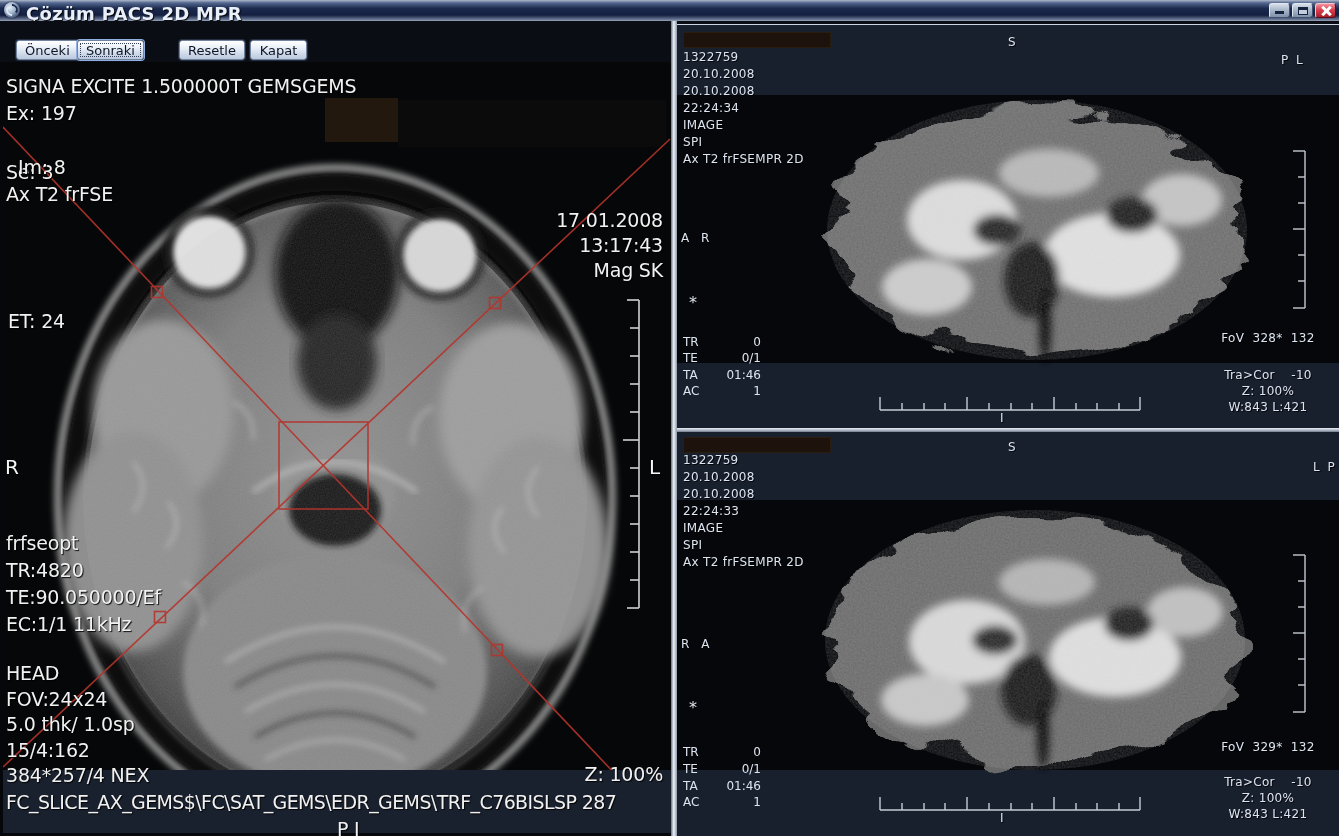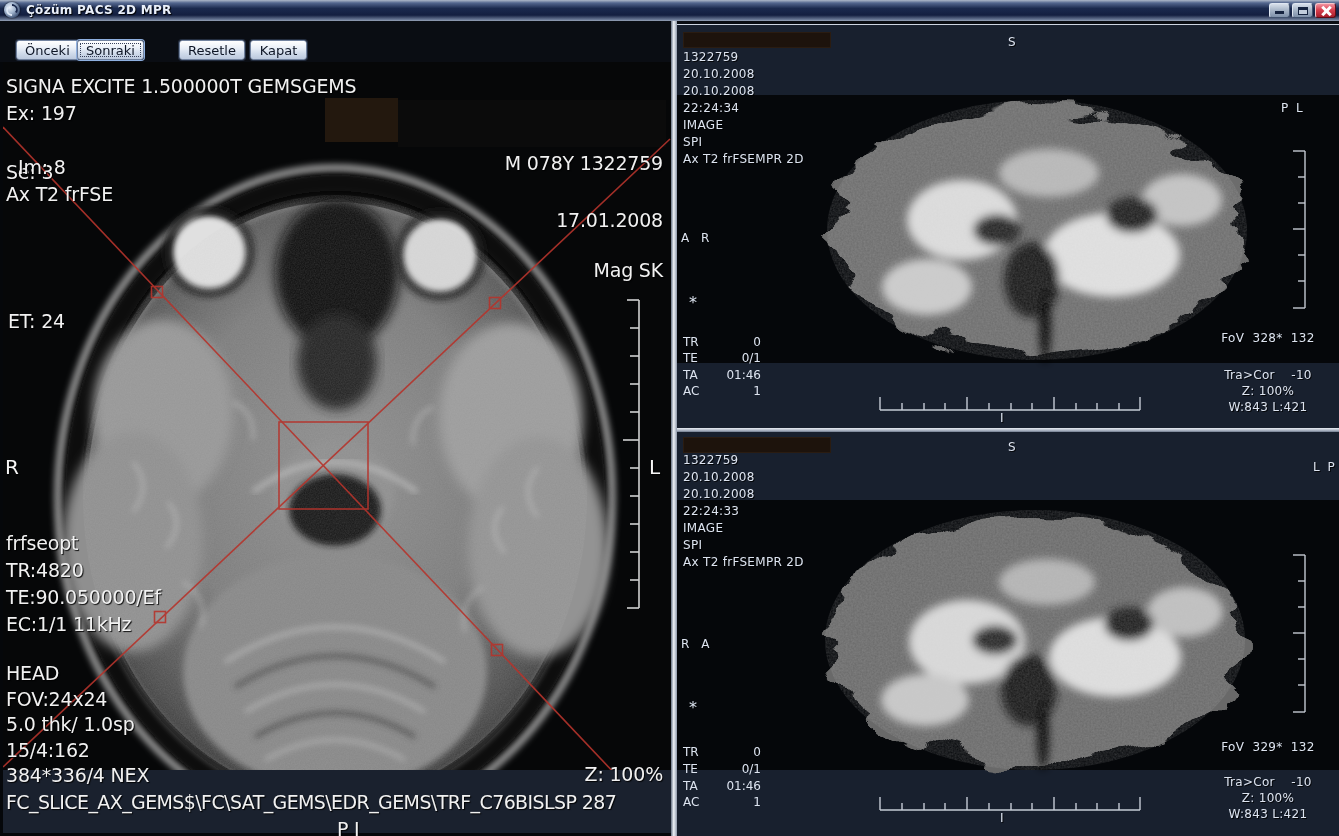--- a/index.html
+++ b/index.html
@@ -14,21 +14,21 @@
     background:linear-gradient(180deg,#aeb9ca 0%,#53668e 14%,#1b2a4e 40%,#141f40 72%,#6e7d99 94%,#9aa6ba 100%);
     border-bottom:1px solid #2b3document2;
   }
   .logo {
     position:absolute; left:4px; top:2px; width:16px; height:16px; border-radius:50%;
     background:radial-gradient(circle at 35% 35%, #e8eef8 0%, #9fb2cc 40%, #3e5275 75%, #1a2640 100%);
     box-shadow:0 0 2px #000;
   }
   .logo svg { position:absolute; left:1px; top:1px; }
   .title {
-    position:absolute; left:26px; top:3px; font-size:12px; font-weight:bold;
+    position:absolute; left:26px; top:3px; font-size:18px; font-weight:bold;
     color:#eaf0fa; text-shadow:1px 1px 1px #000; letter-spacing:0.3px; white-space:pre;
   }
   .winbtns { position:absolute; right:3px; top:3px; display:flex; gap:2px; }
   .wbtn {
     position:relative; width:21px; height:15px; border-radius:3px;
     border:1px solid #dfe7f2; border-right-color:#41536f; border-bottom-color:#41536f;
     background:linear-gradient(180deg,#d7dfea 0%,#a9b7c9 45%,#7e90a9 100%);
     cursor:pointer;
   }
   .wbtn.close { background:linear-gradient(180deg,#f093a0 0%,#d9404f 45%,#a81d2c 100%); border-color:#f6c6cc; border-right-color:#5e0d15; border-bottom-color:#5e0d15; }
@@ -207,35 +207,35 @@
           <line x1="17" y1="260" x2="26" y2="260"></line>
         <line x1="17" y1="288" x2="26" y2="288"></line>
       </g>
     </svg>
 
     <span class="ov" style="left:3px;  top:13px;">SIGNA EXCITE 1.500000T GEMSGEMS</span>
     <span class="ov" style="left:3px;  top:40px;">Ex: 197</span>
     <span class="ov" style="left:3px;  top:67px;margin-top:32px;">Se: 3</span>
     <span class="ov" style="left:3px;  top:94px;margin-left:12px;">Im: 8</span>
     <span class="ov" style="left:3px;  top:121px;">Ax T2 frFSE</span>
-    <span class="ov rt" style="left:450px; top:90px;">M 078Y 1322759</span>
     <span class="ov rt" style="left:450px; top:147px;">17.01.2008</span>
+    <span class="ov rt" style="left:450px; top:172px;">13:17:43</span>
     <span class="ov rt" style="left:450px; top:197px;">Mag SK</span>
     <span class="ov" style="left:5px;  top:248px;">ET: 24</span>
     <span class="ov marker" style="left:2px;   top:393px;">R</span>
     <span class="ov marker" style="left:646px; top:393px;">L</span>
     <span class="ov" style="left:3px;  top:470px;">frfseopt</span>
     <span class="ov" style="left:3px;  top:497px;">TR:4820</span>
     <span class="ov" style="left:3px;  top:524px;">TE:90.050000/Ef</span>
     <span class="ov" style="left:3px;  top:551px;">EC:1/1 11kHz</span>
     <span class="ov" style="left:3px;  top:600px;">HEAD</span>
     <span class="ov" style="left:3px;  top:626px;">FOV:24x24</span>
     <span class="ov" style="left:3px;  top:651px;">5.0 thk/ 1.0sp</span>
     <span class="ov" style="left:3px;  top:677px;">15/4:162</span>
-    <span class="ov" style="left:3px;  top:702px;">384*336/4 NEX</span>
+    <span class="ov" style="left:3px;  top:702px;">384*257/4 NEX</span>
     <span class="ov rt" style="left:450px; top:701px;">Z: 100%</span>
     <span class="ov" style="left:3px;  top:729px; letter-spacing:-0.6px;">FC_SLICE_AX_GEMS$\FC\SAT_GEMS\EDR_GEMS\TRF_C76BISLSP 287</span>
     <span class="ov" style="left:334px; top:756px;">P I</span>
   </div>
 
   <div class="vdivider"></div>
   <div class="hdivider"></div>
 
   <div class="mpr top">
     <div class="band t"></div>
@@ -277,21 +277,21 @@
     <div class="redbar" style="top:7px;"></div>
     <span class="ov" style="left:6px; top:25px;">1322759</span>
     <span class="ov" style="left:6px; top:42px;">20.10.2008</span>
     <span class="ov" style="left:6px; top:59px;">20.10.2008</span>
     <span class="ov" style="left:6px; top:76px;">22:24:34</span>
     <span class="ov" style="left:6px; top:93px;">IMAGE</span>
     <span class="ov" style="left:6px; top:110px;">SPI</span>
     <span class="ov" style="left:6px; top:127px;">Ax T2 frFSEMPR 2D</span>
     <span class="ov" style="left:331px; top:10px;">S</span>
     <span class="ov" style="left:4px; top:206px; letter-spacing:4px;">A R</span>
-    <span class="ov" style="left:604px; top:28px; letter-spacing:2px;margin-top:48px;">P L</span>
+    <span class="ov" style="left:604px; top:28px; letter-spacing:2px;">P L</span>
     <span class="ov" style="left:12px; top:268px; font-size:16px;">*</span>
 
     <div class="prow" style="top:310px;">
       <span class="plabel">TR</span>
       <span class="pval">0</span>
     </div>
     <div class="prow" style="top:326px;">
       <span class="plabel">TE</span>
       <span class="pval">0/1</span>
     </div>

